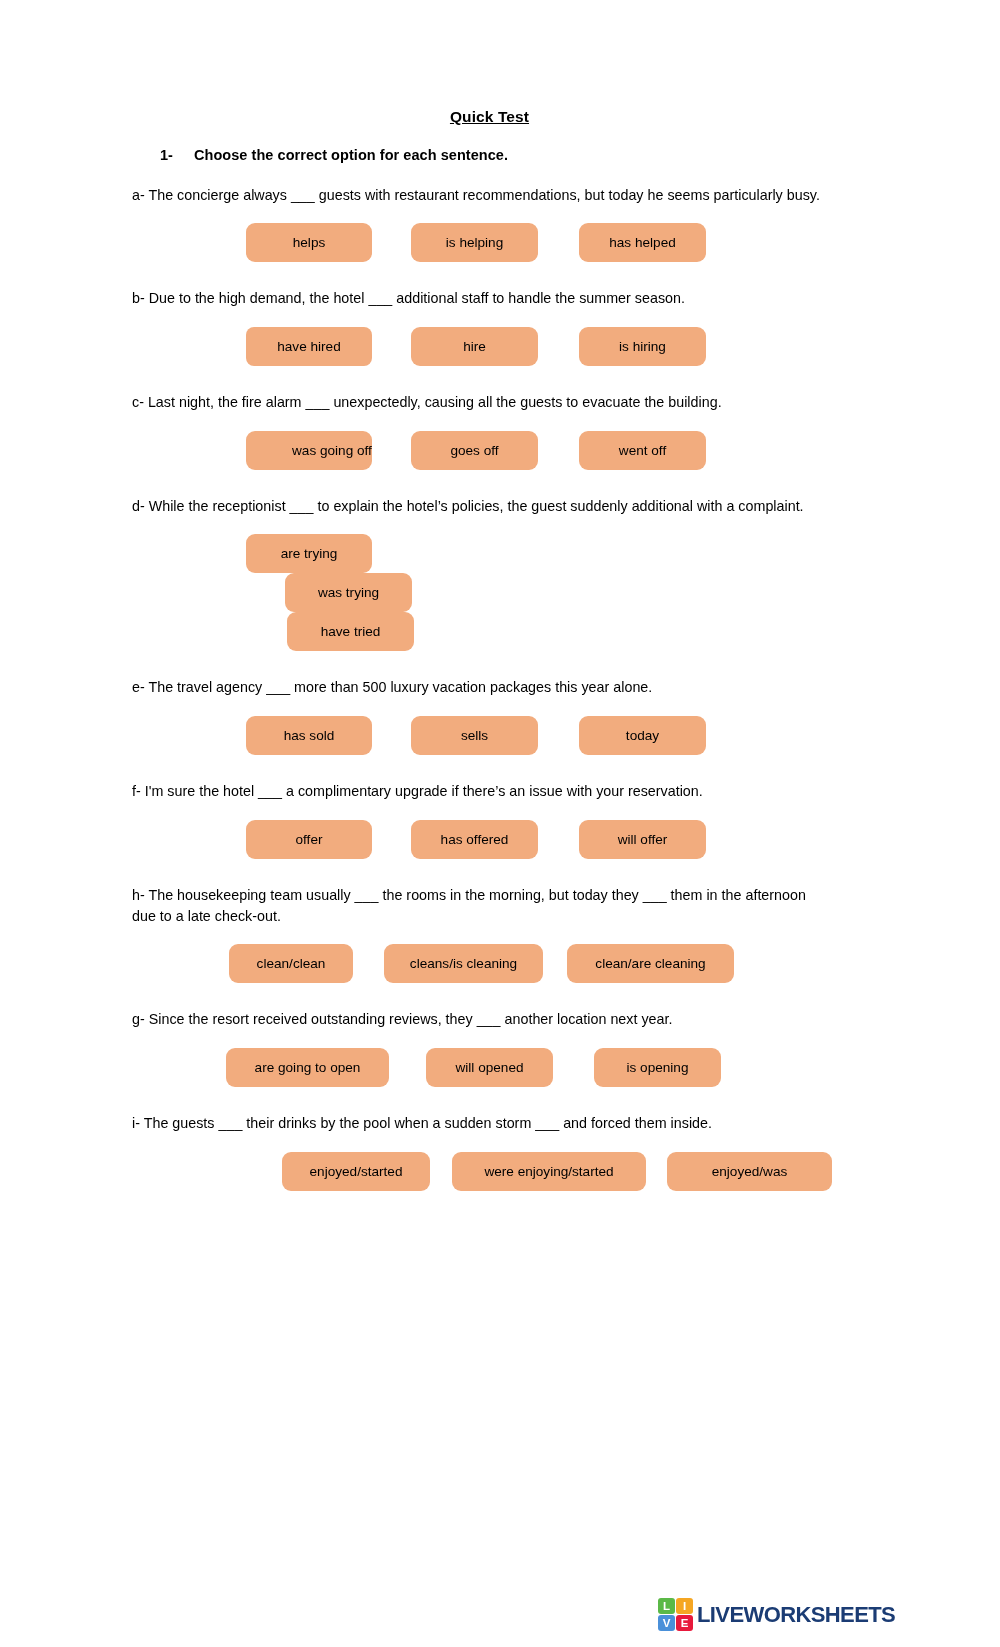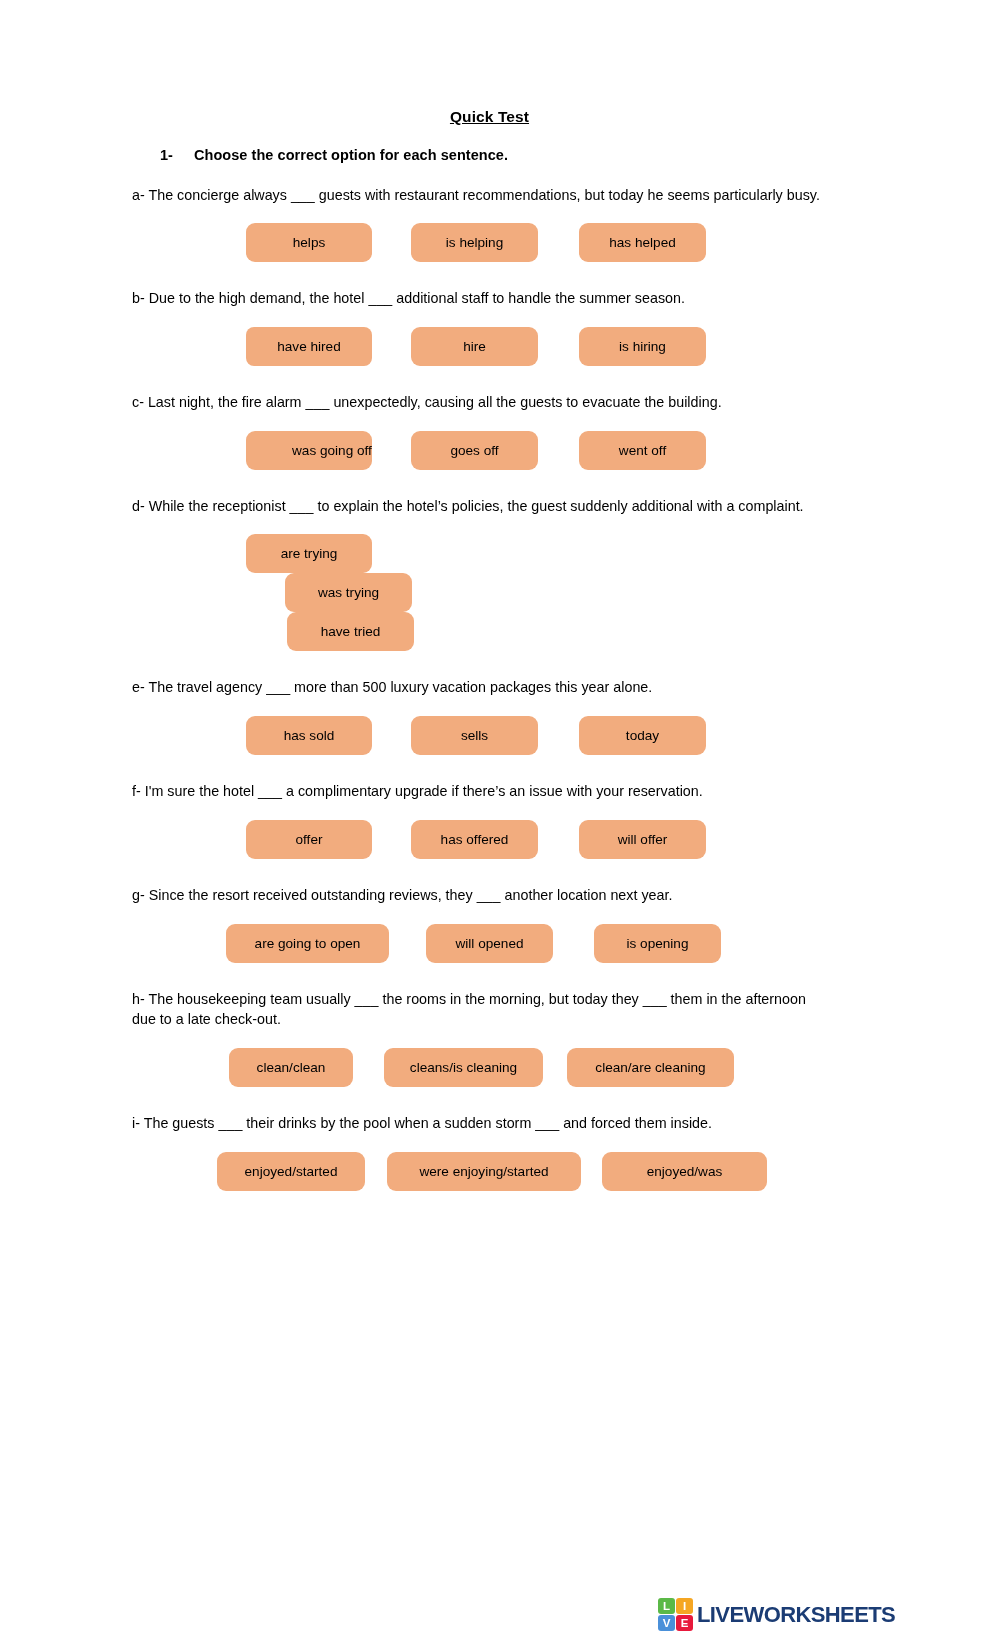--- a/index.html
+++ b/index.html
@@ -196,38 +196,38 @@
         </div>
         <div class="question">
           <p class="question-text">f- I'm sure the hotel ___ a complimentary upgrade if there’s an issue with your reservation.</p>
           <div class="options" style="padding-left: 114px;">
             <button class="option" style="width: 126px;">offer</button>
             <button class="option" style="width: 127px; margin-left: 39px;">has offered</button>
             <button class="option" style="width: 127px; margin-left: 41px;">will offer</button>
           </div>
         </div>
         <div class="question">
+          <p class="question-text">h- The housekeeping team usually ___ the rooms in the morning, but today they ___ them in the afternoon due to a late check-out.</p>
+          <div class="options" style="padding-left: 97px;">
+            <button class="option" style="width: 124px;">clean/clean</button>
+            <button class="option" style="width: 159px; margin-left: 31px;">cleans/is cleaning</button>
+            <button class="option" style="width: 167px; margin-left: 24px;">clean/are cleaning</button>
+          </div>
+        </div>
+        <div class="question">
           <p class="question-text">g- Since the resort received outstanding reviews, they ___ another location next year.</p>
           <div class="options" style="padding-left: 94px;">
             <button class="option" style="width: 163px;">are going to open</button>
             <button class="option" style="width: 127px; margin-left: 37px;">will opened</button>
             <button class="option" style="width: 127px; margin-left: 41px;">is opening</button>
           </div>
         </div>
         <div class="question">
-          <p class="question-text">h- The housekeeping team usually ___ the rooms in the morning, but today they ___ them in the afternoon due to a late check-out.</p>
-          <div class="options" style="padding-left: 97px;">
-            <button class="option" style="width: 124px;">clean/clean</button>
-            <button class="option" style="width: 159px; margin-left: 31px;">cleans/is cleaning</button>
-            <button class="option" style="width: 167px; margin-left: 24px;">clean/are cleaning</button>
-          </div>
-        </div>
-        <div class="question">
           <p class="question-text">i- The guests ___ their drinks by the pool when a sudden storm ___ and forced them inside.</p>
-          <div class="options" style="padding-left: 85px;">
+          <div class="options" style="padding-left: 85px; justify-content: flex-end;">
             <button class="option" style="width: 148px;">enjoyed/started</button>
             <button class="option" style="width: 194px; margin-left: 22px;">were enjoying/started</button>
             <button class="option" style="width: 165px; margin-left: 21px;">enjoyed/was</button>
           </div>
         </div>
       </div>
 
   </div>
 
   <div class="logo">

